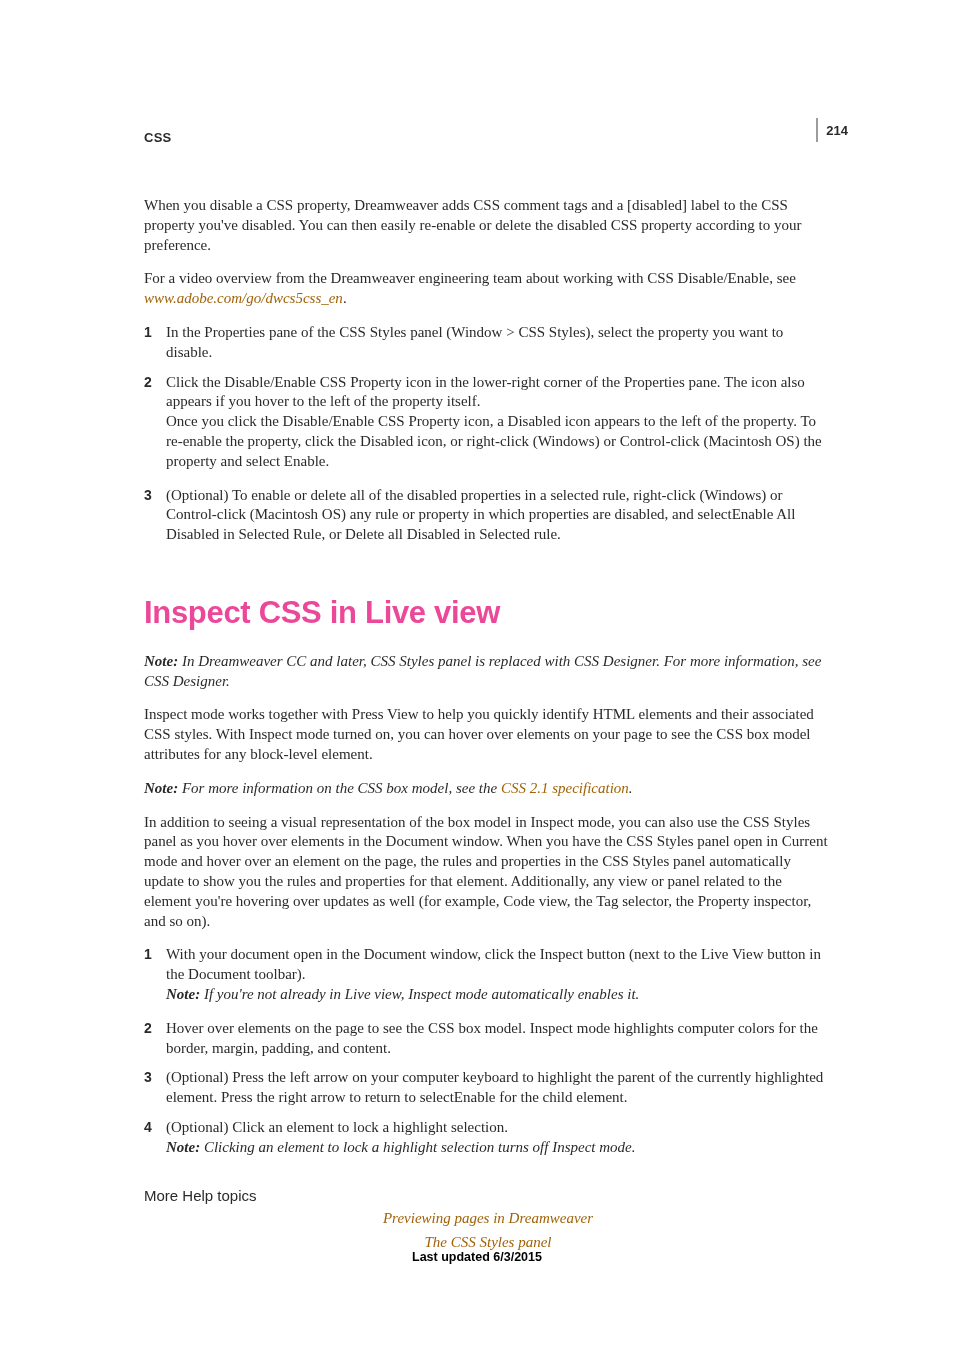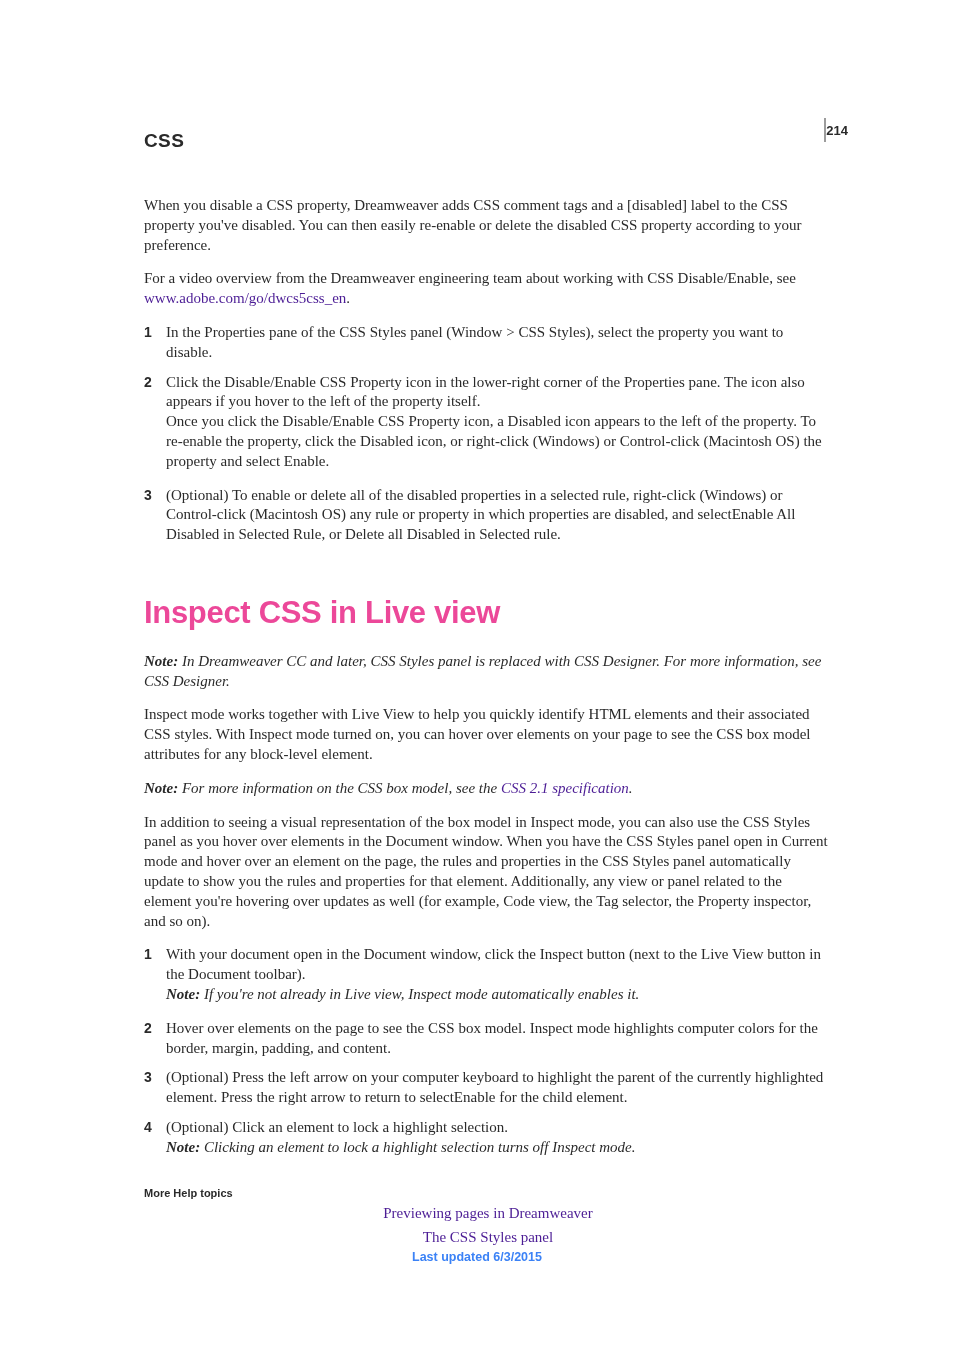--- a/index.html
+++ b/index.html
@@ -11,50 +11,51 @@
     font-family: "Minion Pro", "Adobe Garamond Pro", Georgia, "Times New Roman", serif;
     color: #2a2a2a;
     position: relative;
   }
   .breadcrumb {
     position: absolute;
     left: 144px;
     top: 130px;
     font-family: "Myriad Pro", "Segoe UI", Arial, sans-serif;
     font-weight: 700;
-    font-size: 19px;
+    font-size: 13px;
     letter-spacing: 0.02em;
   }
   .page-number-wrap {
     position: absolute;
     right: 106px;
     top: 118px;
     text-align: right;
   }
   .page-number-rule {
     border-left: 2px solid #9c9c9c;
+    padding-left: 8px;
     height: 24px;
     display: inline-flex;
     align-items: center;
   }
   .page-number {
     font-family: "Myriad Pro", "Segoe UI", Arial, sans-serif;
     font-weight: 700;
     font-size: 13px;
   }
   .content {
     position: absolute;
     left: 144px;
     top: 196px;
     width: 688px;
     font-size: 15px;
     line-height: 1.32;
   }
   .content p { margin: 0 4px 14px 0; }
-  a.link { color: #4c1d95; text-decoration: none; }
+  a.link { color: #a16207; text-decoration: none; font-style: italic; }
   ol.steps {
     list-style: none;
     padding: 0;
     margin: 0 0 14px 0;
     counter-reset: step;
   }
   ol.steps > li {
     counter-increment: step;
     position: relative;
     padding-left: 22px;
@@ -75,35 +76,35 @@
     font-weight: 700;
     font-size: 31px;
     margin: 48px 0 18px 0;
     letter-spacing: -0.01em;
     color: #ec4899;
   }
   .note-label { font-weight: 700; font-style: italic; }
   .note-body { font-style: italic; }
   h3.more-help {
     font-family: "Myriad Pro", "Segoe UI", Arial, sans-serif;
-    font-weight: 700;
-    font-size: 11px;
+    font-weight: 400;
+    font-size: 15px;
     margin: 28px 0 0 0;
   }
   .help-link { display: block; margin: 4px 0; text-align: center; }
   .footer {
     position: absolute;
     left: 0;
     width: 954px;
     bottom: 86px;
     text-align: center;
     font-family: "Myriad Pro", "Segoe UI", Arial, sans-serif;
     font-weight: 700;
     font-size: 12.5px;
-    color: #3b82f6;
+    color: #000000;
   }
 </style>
 </head>
 <body>
 
 <div class="breadcrumb">CSS</div>
 
 <div class="page-number-wrap">
   <span class="page-number-rule">
       <span class="page-number">214</span>
@@ -130,21 +131,21 @@
       <span>(Optional) To enable or delete all of the disabled properties in a selected rule, right-click (Windows) or Control-click (Macintosh OS) any rule or property in which properties are disabled, and selectEnable All Disabled in Selected Rule, or Delete all Disabled in Selected rule.</span>
     </li>
   </ol>
 
   <h1 class="section-title">Inspect CSS in Live view</h1>
 
   <p>
     <span class="note-label">Note: </span><span class="note-body">In Dreamweaver CC and later, CSS Styles panel is replaced with CSS Designer. For more information, see CSS Designer.</span>
   </p>
 
-  <p>Inspect mode works together with Live View to help you quickly identify HTML elements and their associated CSS styles. With Inspect mode turned on, you can hover over elements on your page to see the CSS box model attributes for any block-level element.</p>
+  <p>Inspect mode works together with Press View to help you quickly identify HTML elements and their associated CSS styles. With Inspect mode turned on, you can hover over elements on your page to see the CSS box model attributes for any block-level element.</p>
 
   <p>
     <span class="note-label">Note: </span><span class="note-body"><span>For more information on the CSS box model, see the </span><a class="link">CSS 2.1 specification</a><span>.</span></span>
   </p>
 
   <p>In addition to seeing a visual representation of the box model in Inspect mode, you can also use the CSS Styles panel as you hover over elements in the Document window. When you have the CSS Styles panel open in Current mode and hover over an element on the page, the rules and properties in the CSS Styles panel automatically update to show you the rules and properties for that element. Additionally, any view or panel related to the element you're hovering over updates as well (for example, Code view, the Tag selector, the Property inspector, and so on).</p>
 
   <ol class="steps">
     <li>
       <span>With your document open in the Document window, click the Inspect button (next to the Live View button in the Document toolbar).</span>

